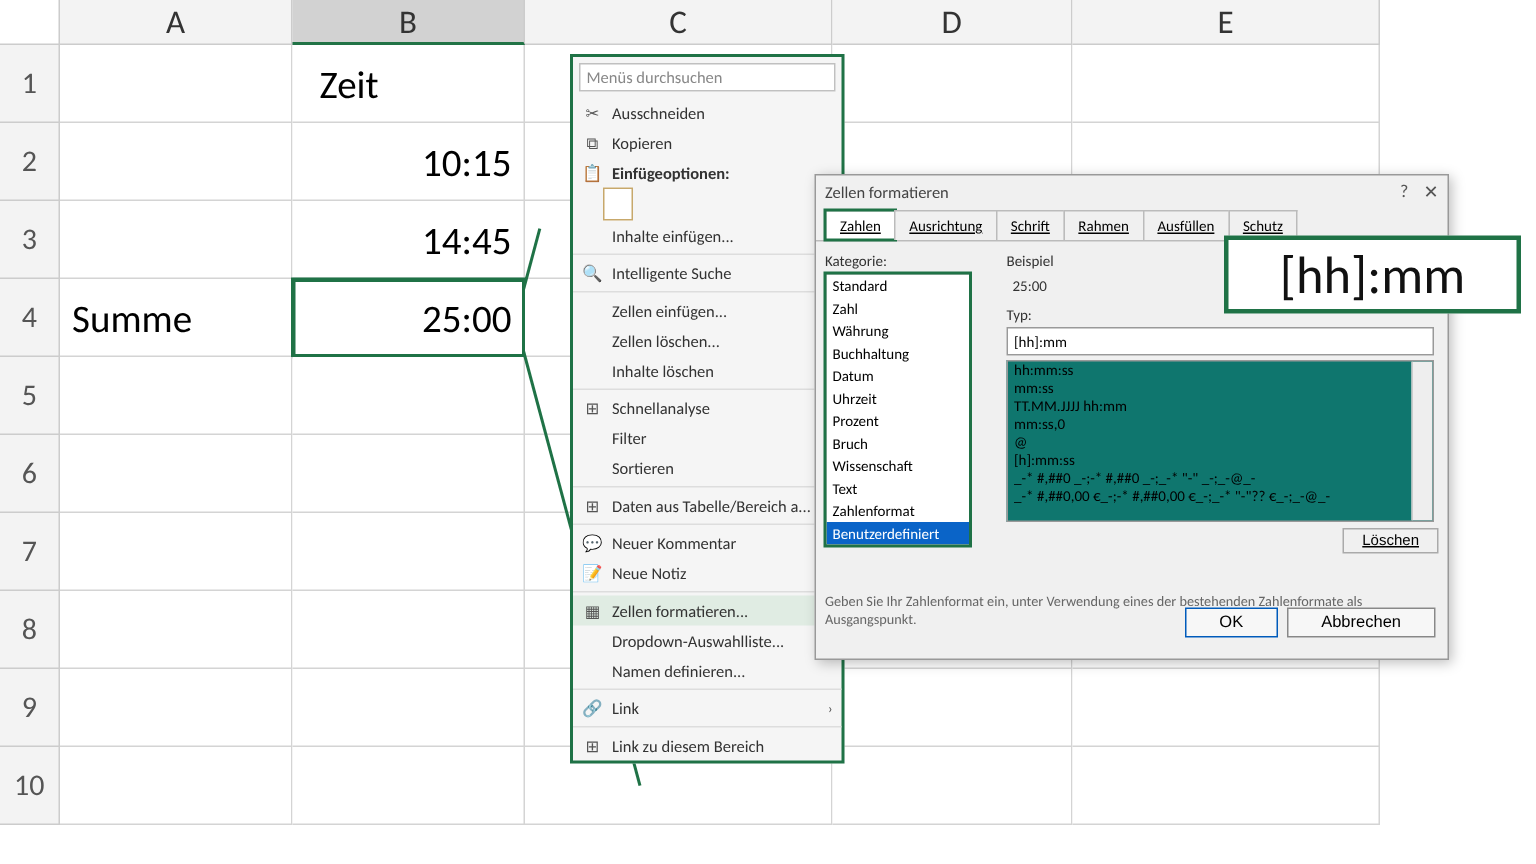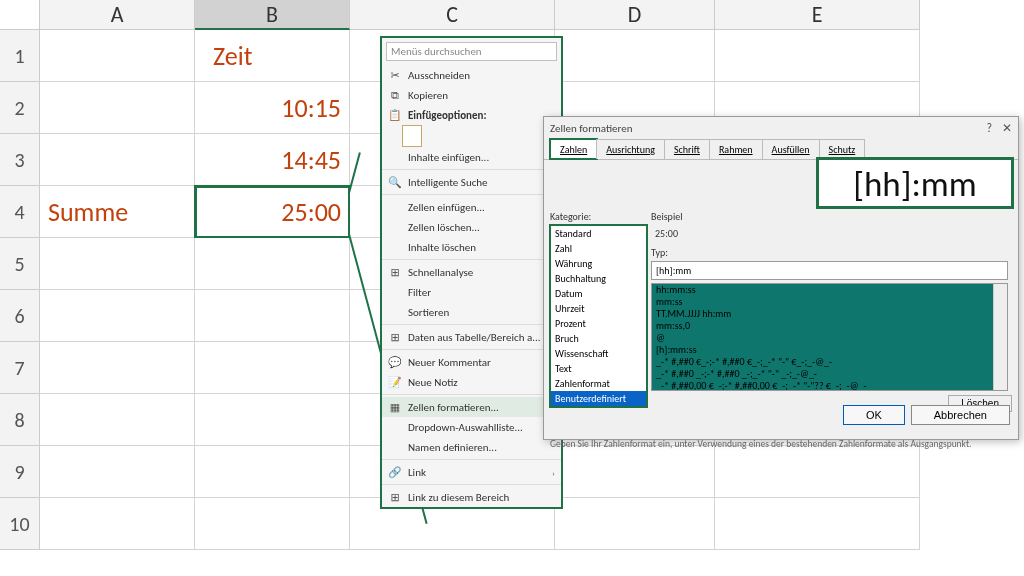--- a/index.html
+++ b/index.html
@@ -51,21 +51,21 @@
     border-bottom: 1px solid #ccc;
     background: #f3f3f3;
   }
   .cell {
     width: 155px;
     border-right: 1px solid #d4d4d4;
     border-bottom: 1px solid #d4d4d4;
     padding: 0 8px;
     font-size: 26px;
     line-height: 52px;
-    color: #c2410c;
+    color: #000000;
     background: #fff;
   }
   .cell.right { text-align: right; }
   .cell.sum-box {
     outline: 3px solid #1f7246;
     outline-offset: -2px;
   }
 
   
   .ctx-menu {
@@ -112,21 +112,21 @@
     margin-left: 20px;
     position: relative;
     background: #fff;
   }
 
   
   .dialog {
     position: absolute;
     top: 116px;
     left: 543px;
-    width: 476px;
+    width: 423px;
     height: 324px;
     background: #f0f0f0;
     border: 1px solid #999;
     box-shadow: 2px 2px 8px rgba(0,0,0,0.25);
     font-size: 10px;
     z-index: 20;
   }
   .dlg-title {
     display: flex;
     align-items: center;
@@ -152,23 +152,22 @@
     cursor: default;
   }
   .dlg-tab.active {
     background: #fff;
     outline: 2px solid #1f7246;
     outline-offset: -1px;
   }
   .dlg-body {
     display: flex;
     padding: 6px;
-    gap: 4px;
+    gap: 24px;
     height: 228px;
-    margin-top: 44px;
   }
   .cat-list {
     width: 97px;
     border: 1px solid #999;
     background: #fff;
     font-size: 10px;
     overflow: hidden;
     outline: 2px solid #1f7246;
     outline-offset: -1px;
   }
@@ -486,21 +485,20 @@
       <div class="sample-box">25:00</div>
       <div class="lbl">Typ:</div>
       <input class="type-input" value="[hh]:mm" style="">
       <div class="format-list">
         <div class="fi">hh:mm:ss</div>
         <div class="fi">mm:ss</div>
         <div class="fi">TT.MM.JJJJ hh:mm</div>
         <div class="fi">mm:ss,0</div>
         <div class="fi">@</div>
         <div class="fi">[h]:mm:ss</div>
-        <div class="fi">_-* #,##0 €_-;-* #,##0 €_-;_-* "-" €_-;_-@_-</div>
         <div class="fi">_-* #,##0 _-;-* #,##0 _-;_-* "-" _-;_-@_-</div>
         <div class="fi">_-* #,##0,00 €_-;-* #,##0,00 €_-;_-* "-"?? €_-;_-@_-</div>
 
         <div class="scroll"></div>
       </div>
       <button class="del-btn">Löschen</button>
     </div>
   </div>
   <div class="hint">Geben Sie Ihr Zahlenformat ein, unter Verwendung eines der bestehenden Zahlenformate als Ausgangspunkt.</div>
   <div class="dlg-buttons">

